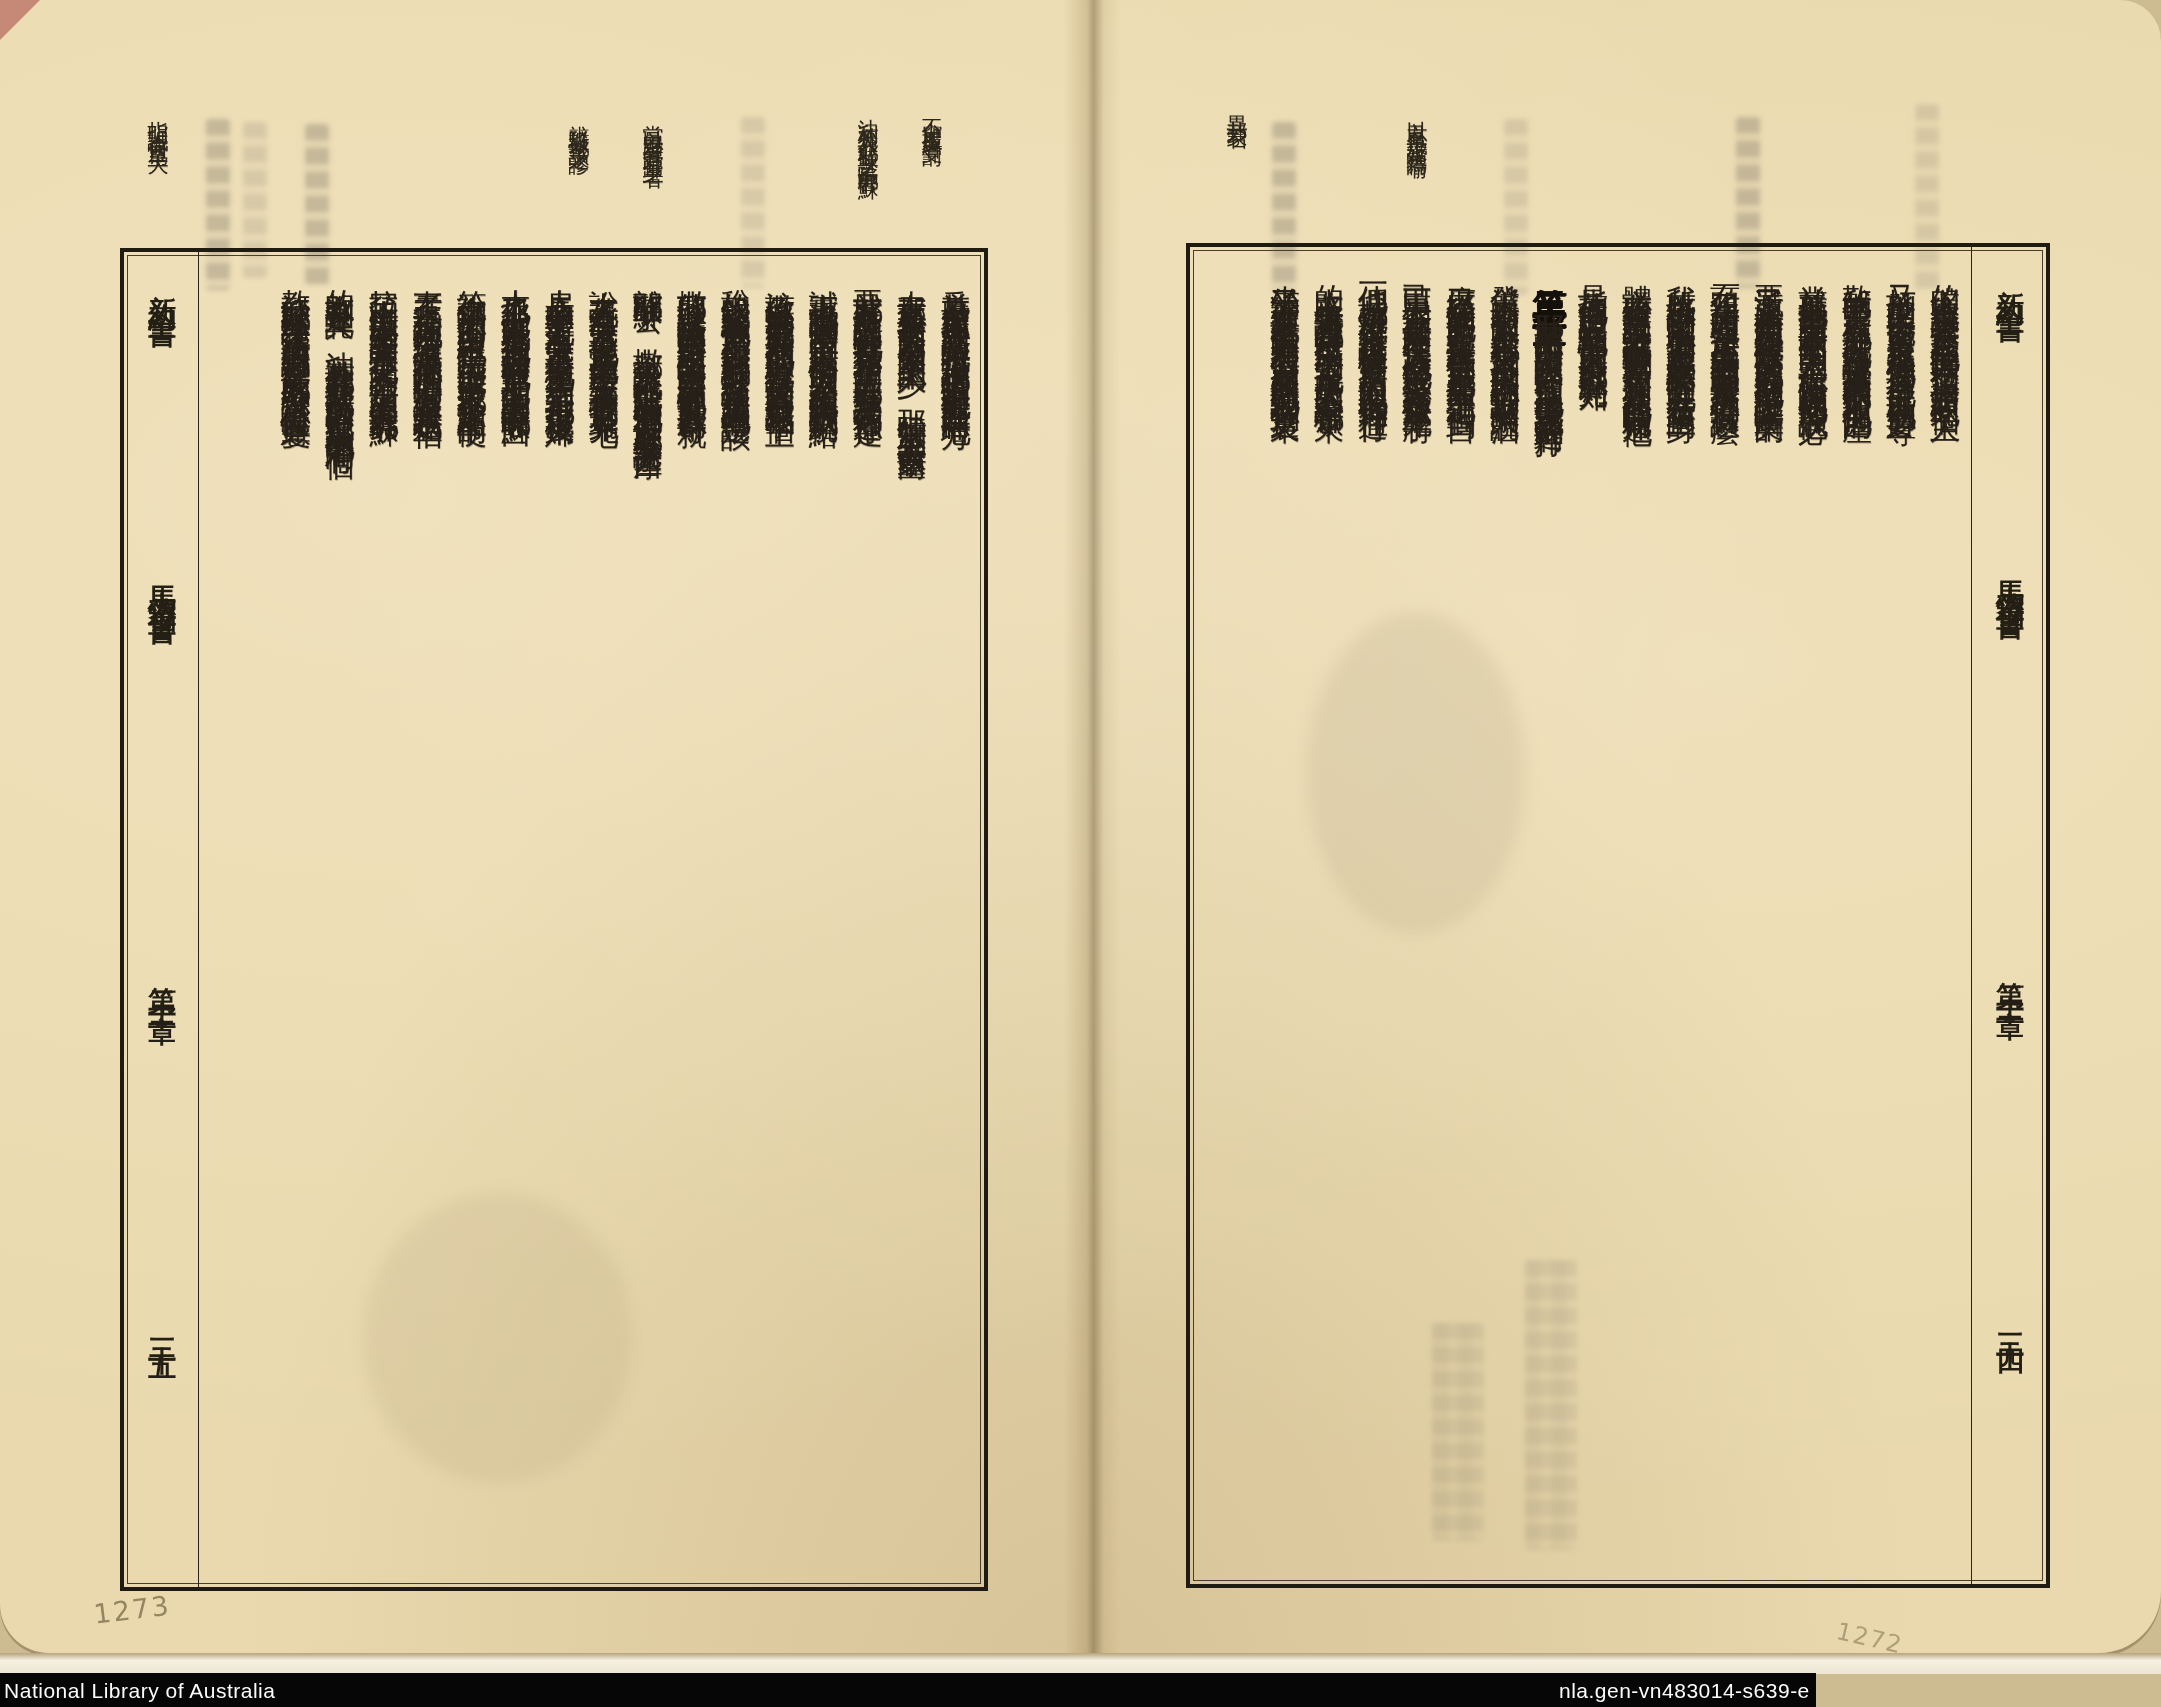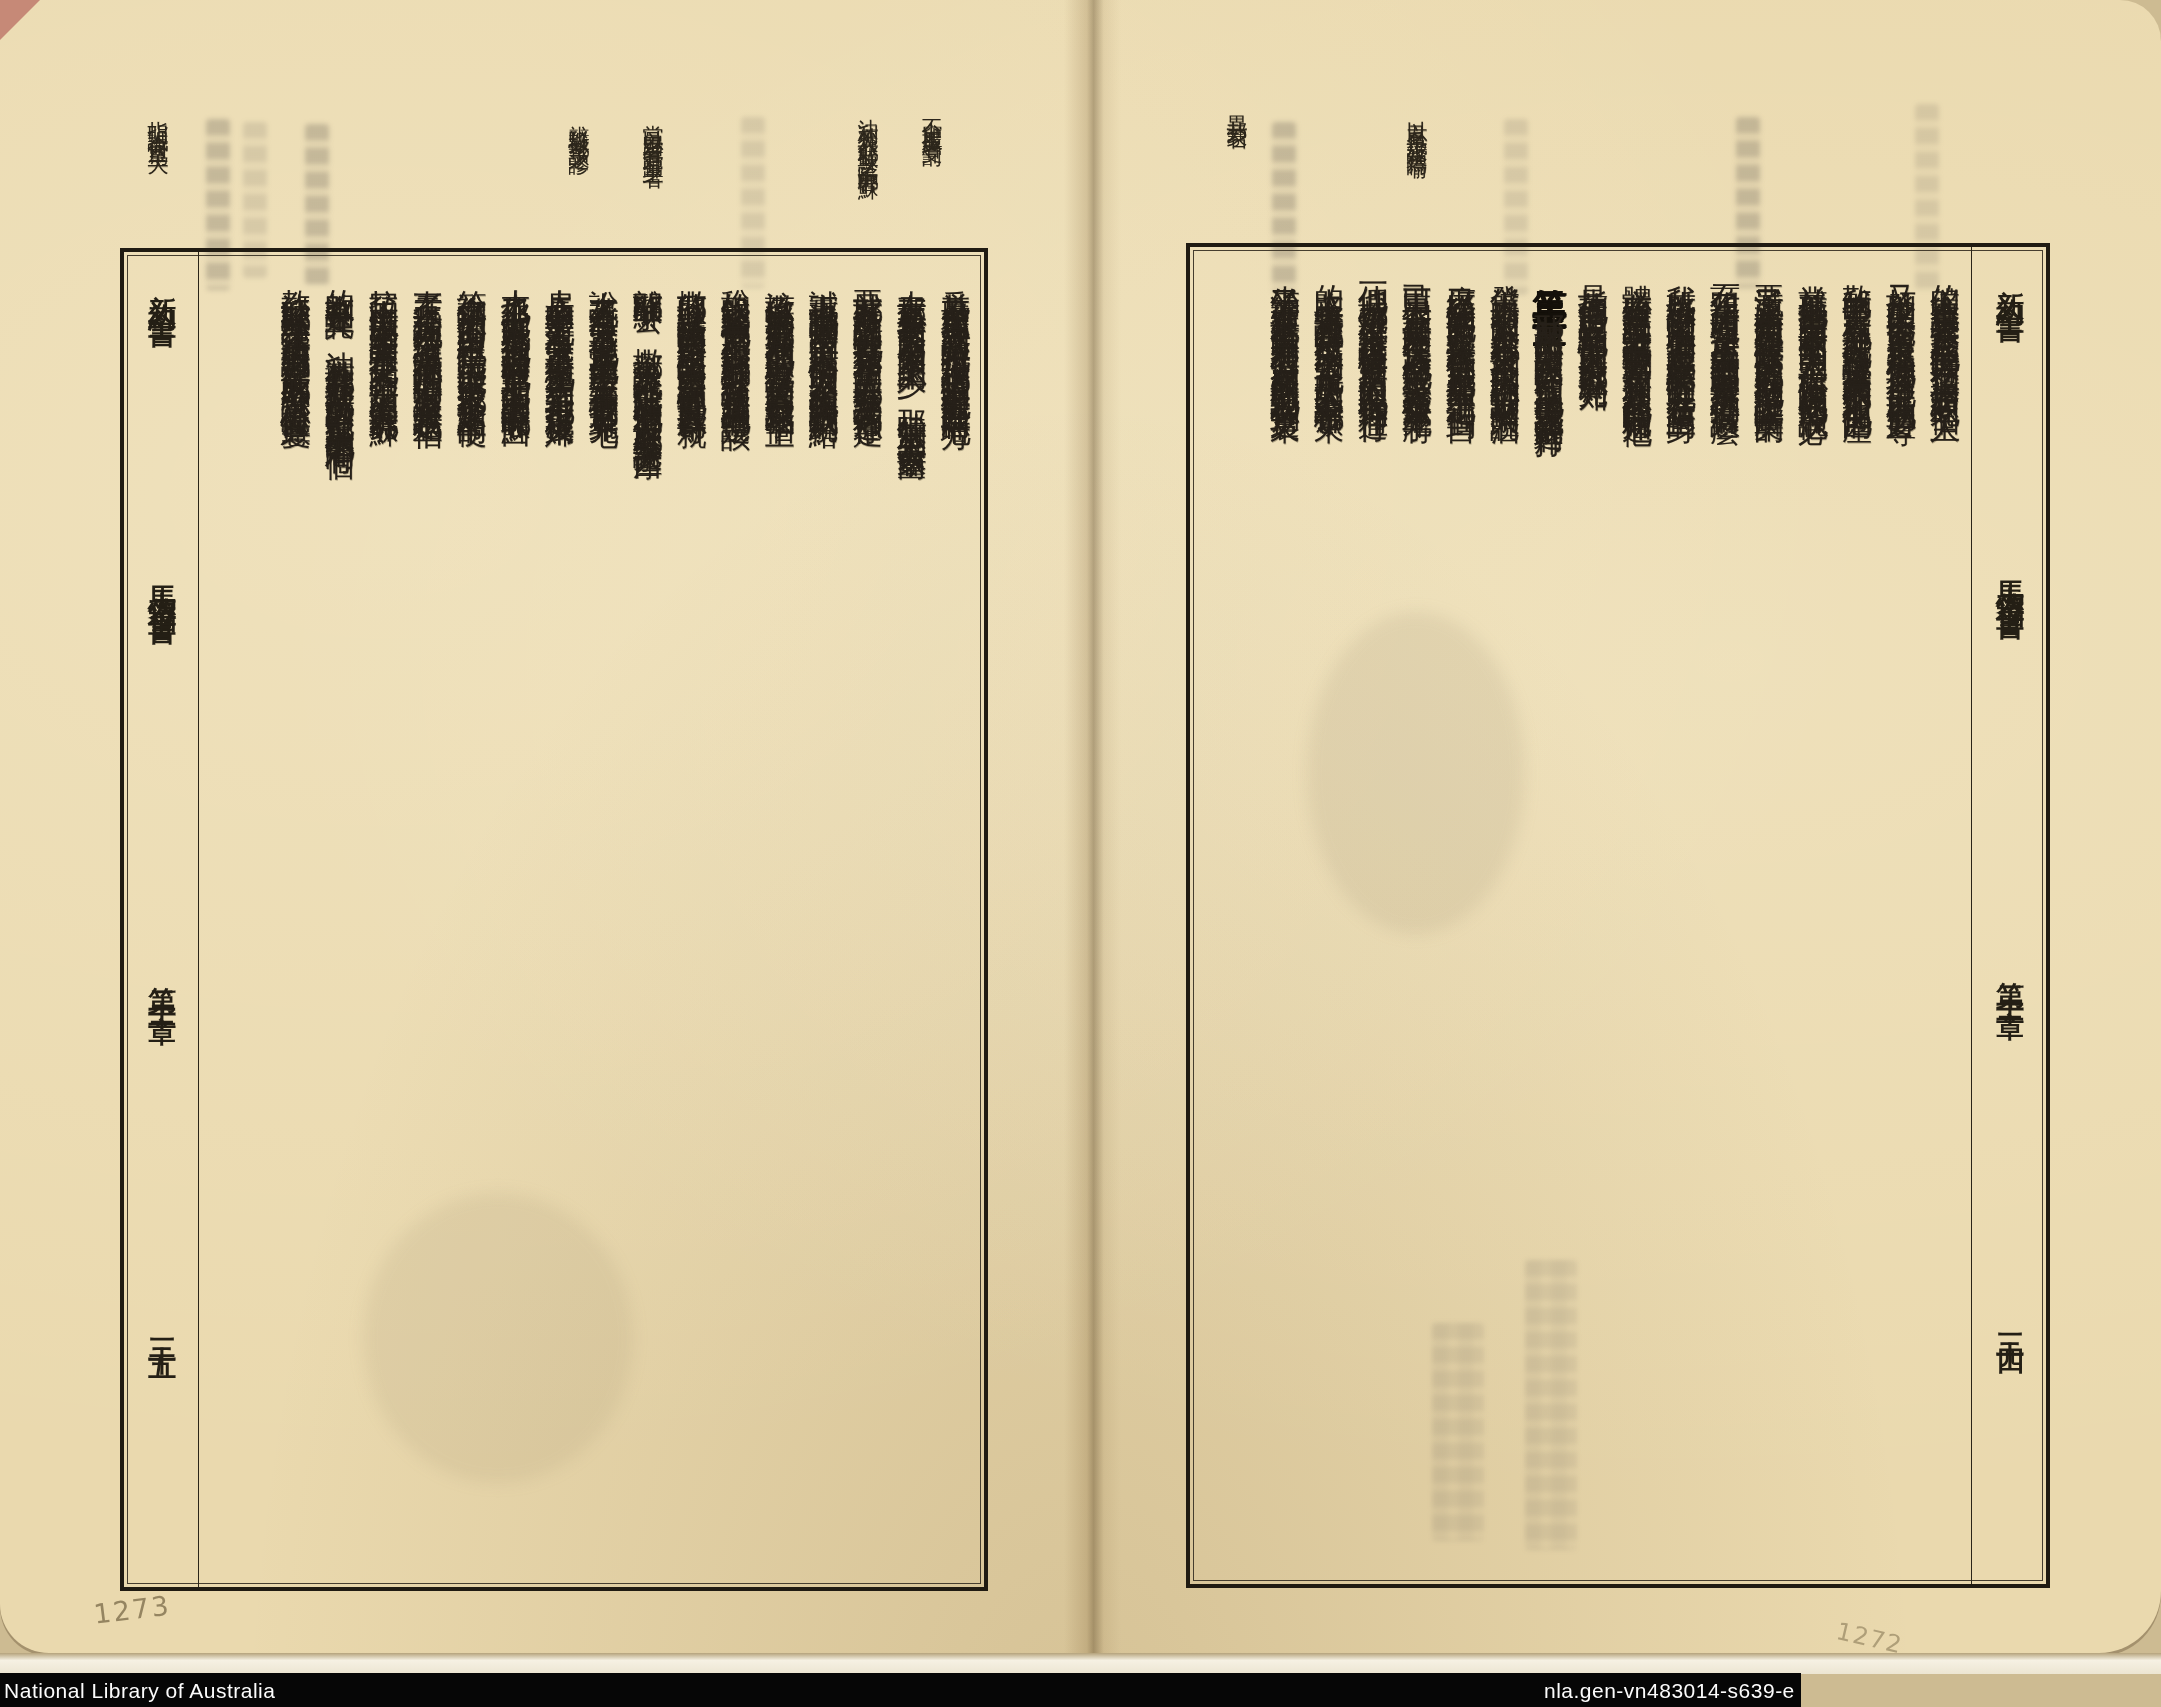--- a/index.html
+++ b/index.html
@@ -28,21 +28,21 @@
     position:absolute;left:0;top:0;width:0;height:0;
     border-left:40px solid #c07a6c;border-bottom:40px solid transparent;opacity:.85;
   }
   .edge-strip{
     position:absolute;left:0;top:1653px;width:2161px;height:21px;
     background:linear-gradient(#b5a37c, #f6f1e3 35%, #ece5d2);
   }
   
   .footer{
     position:absolute;left:0;top:1673px;width:1801px;height:34px;background:#060606;
-    font-family:"Liberation Sans","DejaVu Sans",sans-serif;color:#fcfcfc;
+    font-family:"Liberation Sans","DejaVu Sans",sans-serif;color:#fcfcfc;padding-left:15px;
   }
   .footer .lib{position:absolute;left:4.1px;top:5.7px;font-size:21px;letter-spacing:0.5px;}
   .footer .ident{position:absolute;right:6.2px;top:5.7px;font-size:21px;letter-spacing:0.5px;}
   
   .page{position:absolute;border:4.7px solid #201b12;box-sizing:border-box;}
   .page .inner-line{position:absolute;inset:2.6px;border:1px solid #463e2f;pointer-events:none;}
   .page.left{left:120px;top:248px;width:868px;height:1343px;}
   .page.right{left:1186px;top:243px;width:864px;height:1345px;}
   .title-col{position:absolute;top:0;bottom:0;width:74px;}
   .page.left  .title-col{left:0;border-right:1.6px solid #2a2418;}

